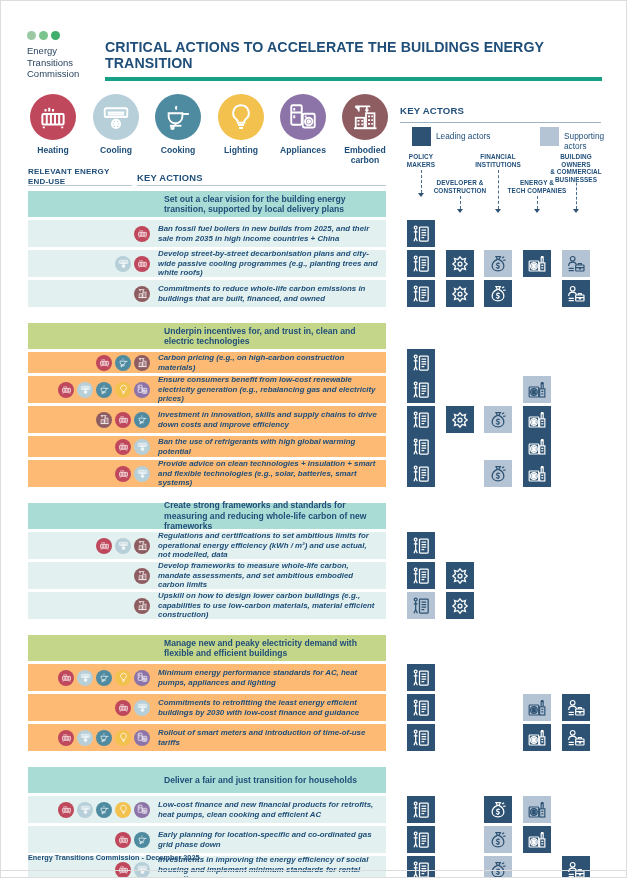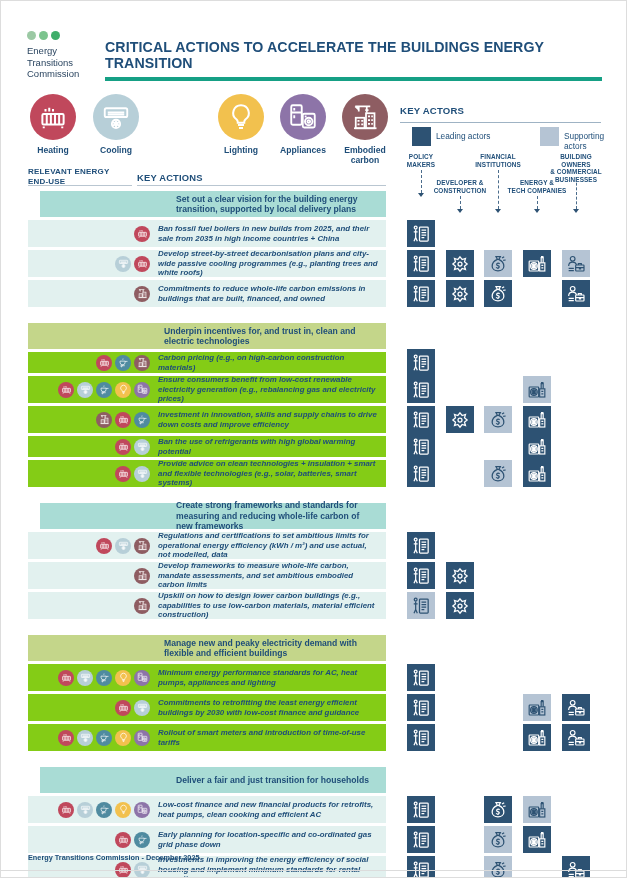--- a/index.html
+++ b/index.html
@@ -47,28 +47,28 @@
   .dashline{position:absolute;border-left:1px dashed #4a6c8c;width:0;}
   .arrowhead{position:absolute;width:0;height:0;border-left:3px solid transparent;border-right:3px solid transparent;border-top:4px solid #2d5273;}
 
   
   .section{position:absolute;left:27px;width:358px;}
   .sec-head{
     height:26px;display:flex;align-items:center;
     font-size:8.6px;font-weight:bold;color:#1f4e79;line-height:10.4px;
     padding-left:136px;padding-right:8px;box-sizing:border-box;
   }
-  .sec-head.teal{background:#a9dcd5;margin-left:12px;}
+  .sec-head.teal{background:#a9dcd5;}
   .sec-head.green{background:#c4d68a;}
   .arow{
     position:relative;display:flex;align-items:center;margin-top:3px;
     box-sizing:border-box;padding-right:6px;
   }
   .arow.teal{background:#e2f1ef;}
-  .arow.green{background:#84cc16;}
+  .arow.green{background:#fdba74;}
   .icons{width:128px;display:flex;justify-content:flex-end;align-items:center;gap:3px;padding-right:6px;box-sizing:border-box;flex:0 0 auto;}
   .mini{width:16px;height:16px;border-radius:50%;flex:0 0 auto;display:flex;align-items:center;justify-content:center;}
   .atext{font-size:7.9px;line-height:9.6px;font-style:italic;font-weight:bold;color:#1f4e79;padding-left:2px;}
 
   
   .actor-grid{position:absolute;left:399px;width:205px;}
   .acell{position:absolute;width:28px;height:27px;display:flex;align-items:center;justify-content:center;}
   .acell.lead{background:#2d5273;}
   .acell.supp{background:#b5c4d4;}
 
@@ -120,20 +120,37 @@
               <g fill="none" stroke="#ffffff" stroke-width="1.5">
                 <rect x="3" y="5" width="18" height="7" rx="1.3"></rect>
                 <path d="M5.4 8.4h13.2M5.4 10.1h13.2"></path>
                 <circle cx="12" cy="17.5" r="3.3"></circle>
                 <path d="M12 14.7v5.6M9.5 16.1l5 2.8M9.5 18.9l5-2.8"></path>
               </g>
             </svg>
           </div>
         </div>
         <div class="lbl" style="white-space: pre-line;">Cooling</div>
+      </div>
+      <div class="enduse" style="left: 125px;">
+        <div class="circle" style="background: rgb(79, 139, 160);">
+          <div style="width: 30px; height: 30px;">
+            <svg width="100%" height="100%" viewBox="0 0 24 24">
+              <g fill="none" stroke="#ffffff" stroke-width="1.5">
+                <path d="M11 3.4c-.9.9-.9 1.7 0 2.6"></path>
+                <path d="M4.5 9h11v2.6a5.5 5.5 0 0 1-11 0z"></path>
+                <path d="M15.5 9.6h5.2"></path>
+                <path d="M10 16.4v2.4"></path>
+                <path d="M5.5 19h9.2"></path>
+                <circle cx="7.6" cy="20.6" r="1"></circle>
+              </g>
+            </svg>
+          </div>
+        </div>
+        <div class="lbl" style="white-space: pre-line;">Cooking</div>
       </div>
       <div class="enduse" style="left: 188px;">
         <div class="circle" style="background: rgb(242, 193, 78);">
           <div style="width: 30px; height: 30px;">
             <svg width="100%" height="100%" viewBox="0 0 24 24">
               <g fill="none" stroke="#ffffff" stroke-width="1.6">
                 <path d="M12 2.6a6.2 6.2 0 0 0-3.7 11.2c.7.6 1.1 1.3 1.1 2.1v.7h5.2v-.7c0-.8.4-1.5 1.1-2.1A6.2 6.2 0 0 0 12 2.6z"></path>
                 <path d="M9.6 18.4h4.8M10.4 20.8h3.2"></path>
               </g>
             </svg>

